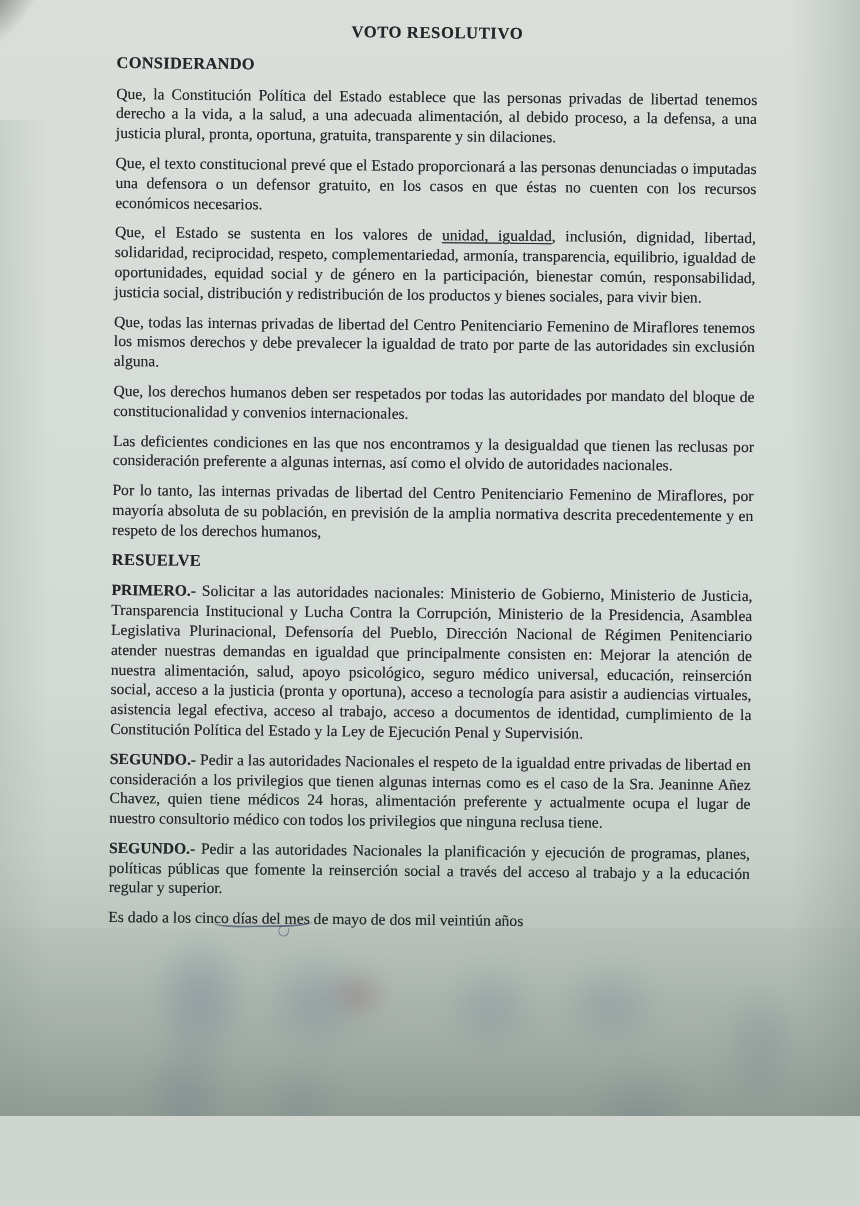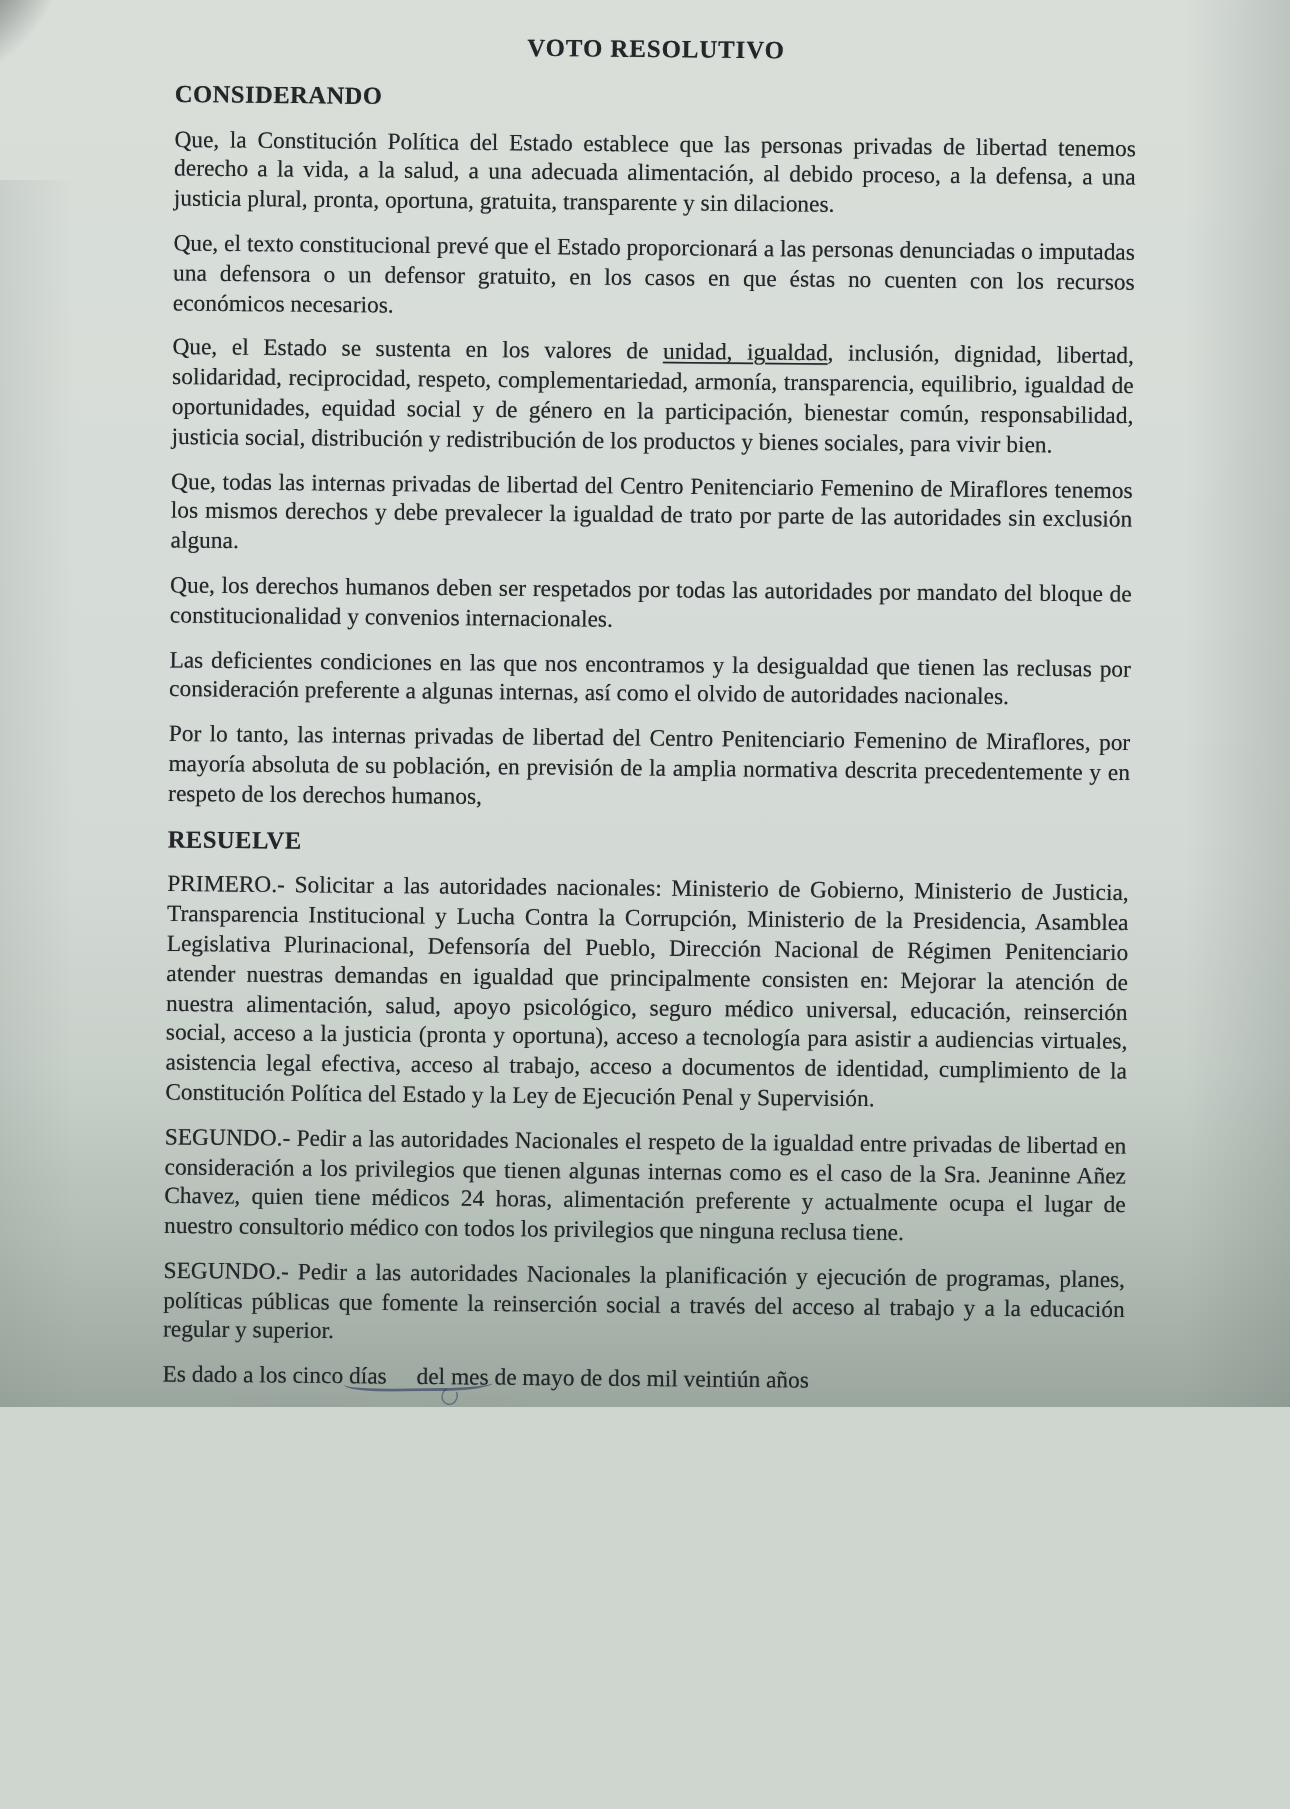--- a/index.html
+++ b/index.html
@@ -2,21 +2,21 @@
 <html><head>
 <meta charset="utf-8">
 <style>
   html, body { margin: 0; padding: 0; }
   body {
     width: 860px; height: 1206px; overflow: hidden;
     font-family: "Liberation Serif", "DejaVu Serif", serif;
     background: #cfd6d0;
   }
   .page {
-    position: relative; width: 860px; height: 938px; overflow: hidden;
+    position: relative; width: 860px; height: 1116px; overflow: hidden;
     background:
       linear-gradient(180deg,
         #d9ded9 0%, #d6dcd7 40%, #d3d9d4 62%,
         #c8d0ca 76%, #b3beb6 88%, #9fab a2 96%, #9aa69e 100%),
       #d4dad5;
     background:
       linear-gradient(180deg,
         #d9ded9 0%, #d6dcd7 40%, #d3d9d4 62%,
         #c8d0ca 76%, #b3beb6 88%, #9aa69e 100%);
   }
@@ -71,25 +71,25 @@
   }
   .doc-title {
     text-align: center; font-weight: bold; font-size: 16.6px;
     letter-spacing: 0.6px; margin: 0 0 13px 0;
   }
   .doc-heading {
     font-size: 16.4px; font-weight: bold; text-align: left;
     margin: 0 0 11px 0; letter-spacing: 0.3px;
   }
   .doc-para { margin: 0 0 10px 0; }
-  .run-bold { font-weight: normal; }
+  .run-bold { font-weight: bold; }
   .run-underline { text-decoration: underline; text-underline-offset: 2px; }
 
   
-  .run-ink-underline { position: relative; margin-left: 16px; }
+  .run-ink-underline { position: relative; }
   .run-ink-underline::after {
     content: ""; position: absolute; left: -48px; right: -3px; bottom: -1px; height: 8px;
     border-bottom: 2px solid rgba(48,58,96,0.62);
     border-radius: 50% / 7px;
     transform: rotate(-1.3deg);
     pointer-events: none;
   }
   .run-ink-underline::before {
     content: ""; position: absolute; left: 34%; bottom: -10px; width: 9px; height: 10px;
     border: 1.4px solid rgba(48,58,96,0.55); border-top-color: transparent;

